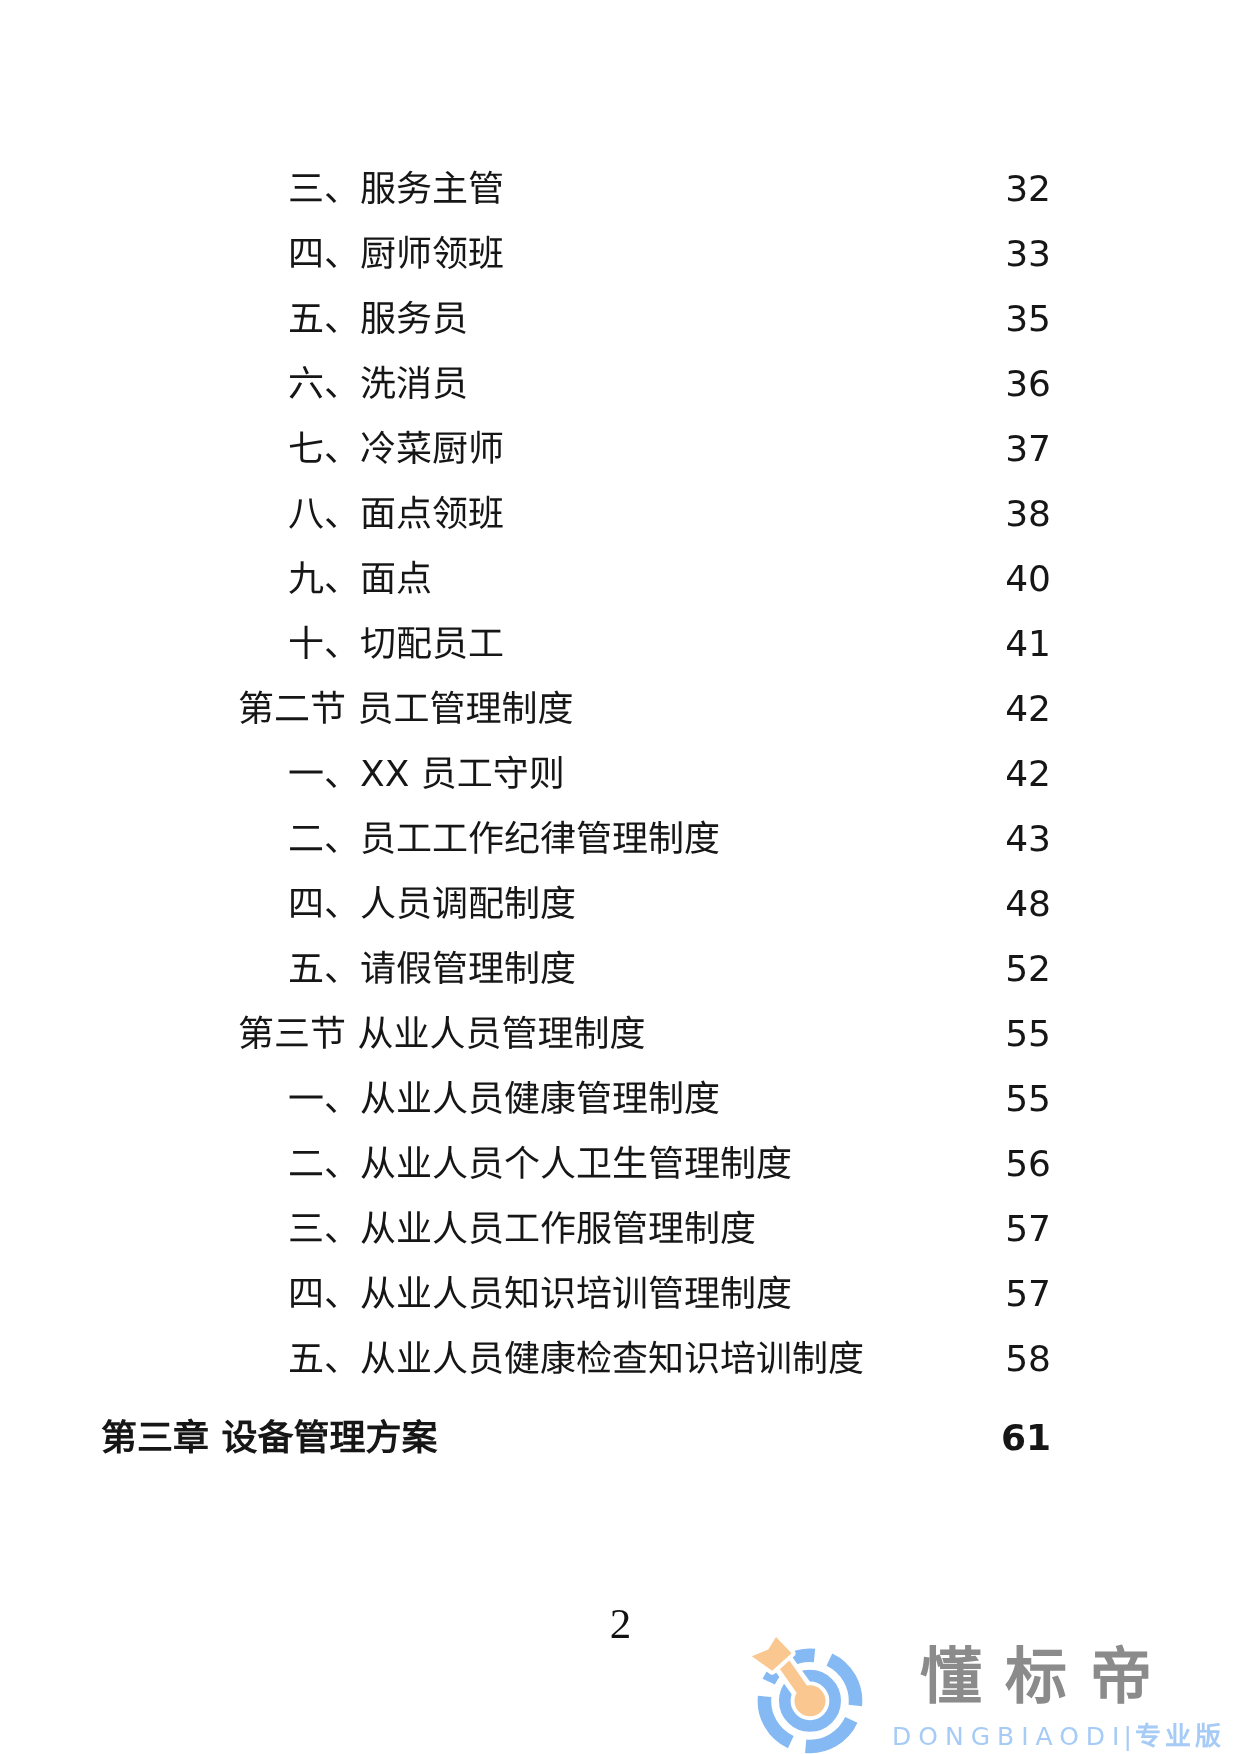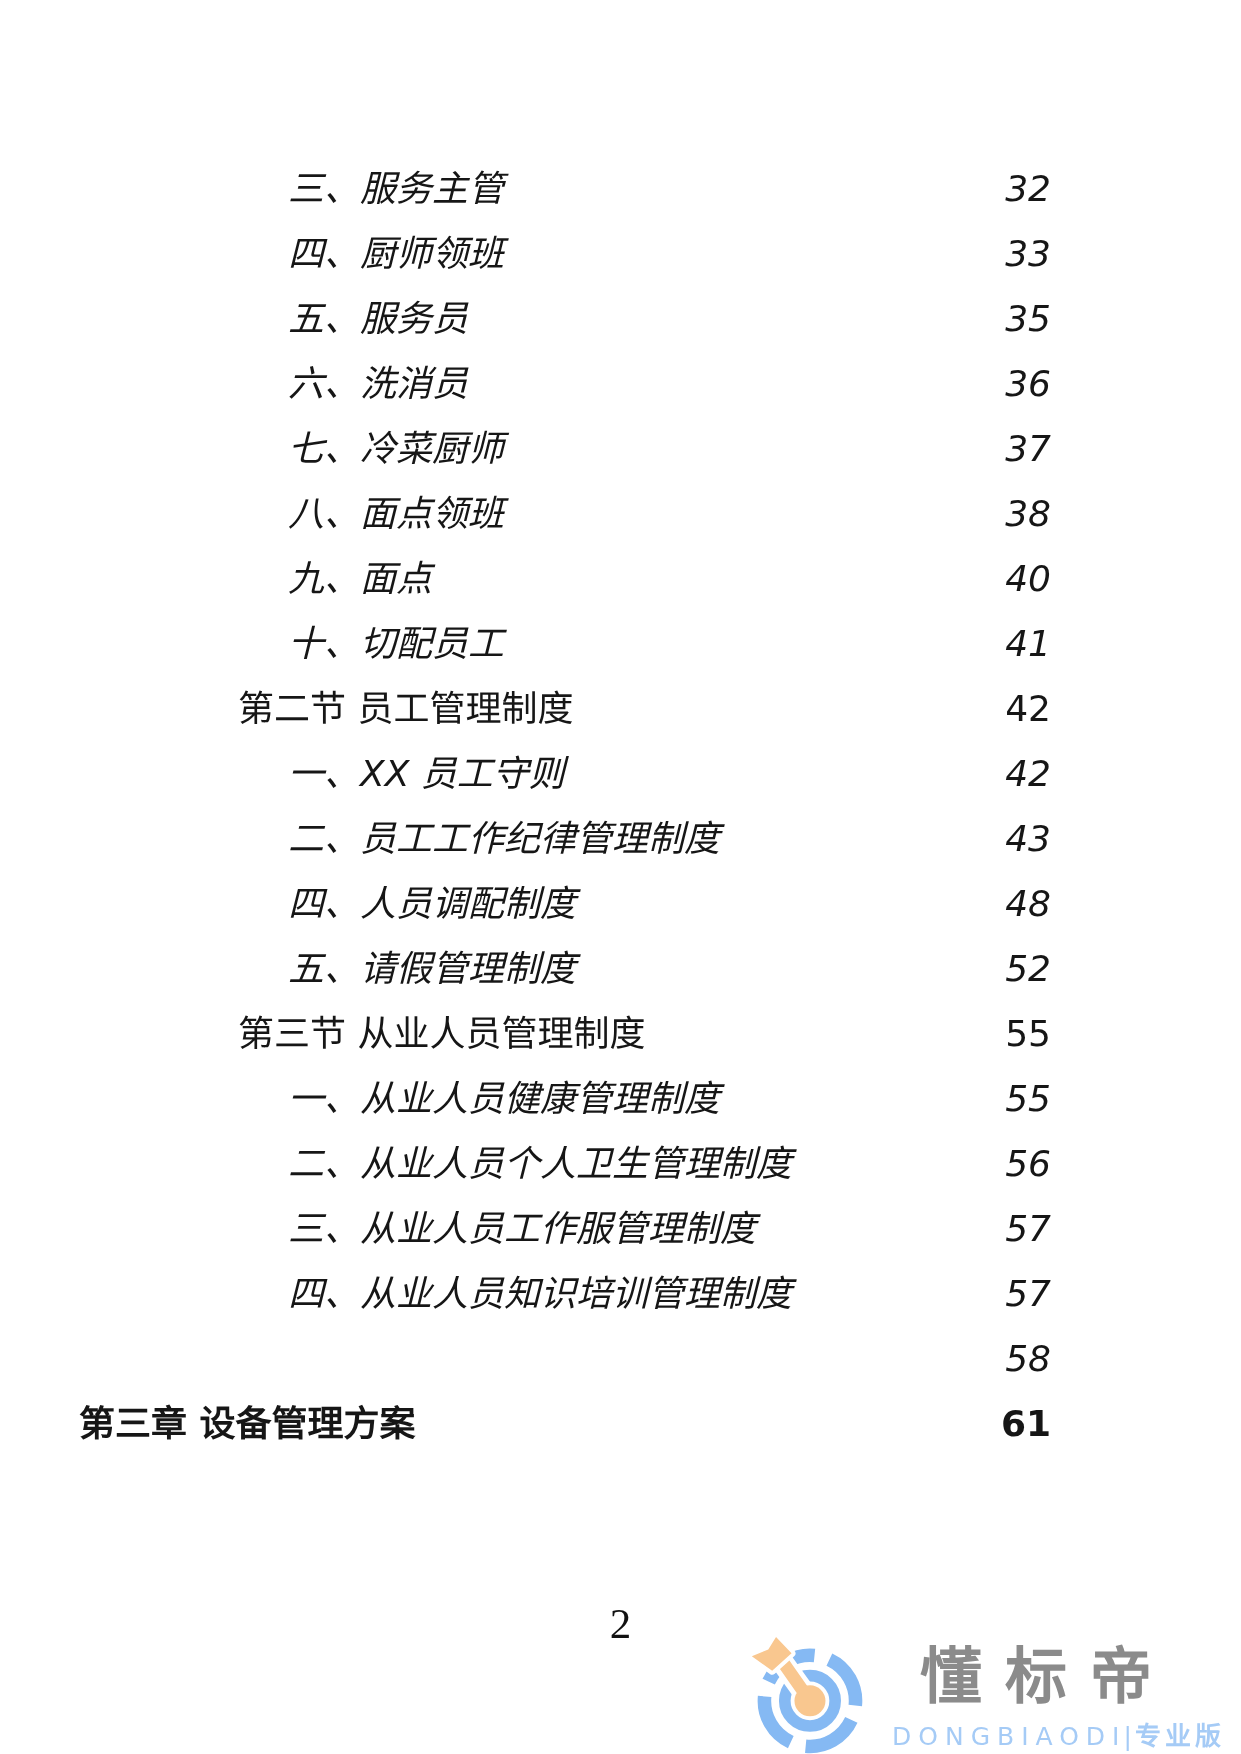--- a/index.html
+++ b/index.html
@@ -8,23 +8,23 @@
     background:#ffffff; overflow:hidden;
     font-family:"DejaVu Sans", sans-serif;
     color:#161616;
   }
   
   .toc { position:absolute; left:0; top:156px; width:1051px; }
   .toc-row {
     display:flex; align-items:center; height:65px;
     font-size:36px; line-height:1; color:#161616; white-space:nowrap;
   }
-  .toc-row.lvl1 { padding-left:79px; font-weight:700; }
+  .toc-row.lvl1 { padding-left:101px; font-weight:700;align-items:flex-end; }
   .toc-row.lvl2 { padding-left:238px; }
-  .toc-row.lvl3 { padding-left:288px;font-style:italic; }
+  .toc-row.lvl3 { padding-left:288px; }
   .toc-page { margin-left:auto; }
   
   .footer-pageno {
     position:absolute; top:1602px; left:0; width:100%;
     text-align:center; font-family:"Liberation Serif","DejaVu Serif",serif;
     font-size:43px; color:#111; line-height:1;
   }
   
   .watermark { position:absolute; inset:0; pointer-events:none; }
   .wm-icon { position:absolute; left:746px; top:1633px; width:126px; height:126px; }
@@ -120,20 +120,21 @@
     </div>
       <div class="toc-row lvl3">
       <span class="toc-label">三、从业人员工作服管理制度</span>
       <span class="toc-page">57</span>
     </div>
       <div class="toc-row lvl3">
       <span class="toc-label">四、从业人员知识培训管理制度</span>
       <span class="toc-page">57</span>
     </div>
       <div class="toc-row lvl3">
+      <span class="toc-label">五、从业人员健康检查知识培训制度</span>
       <span class="toc-page">58</span>
     </div>
       <div class="toc-row lvl1" style="font-weight: 700;">
       <span class="toc-label">第三章 设备管理方案</span>
       <span class="toc-page">61</span>
     </div>
     </nav>
 
   <div class="footer-pageno">2</div>
 

